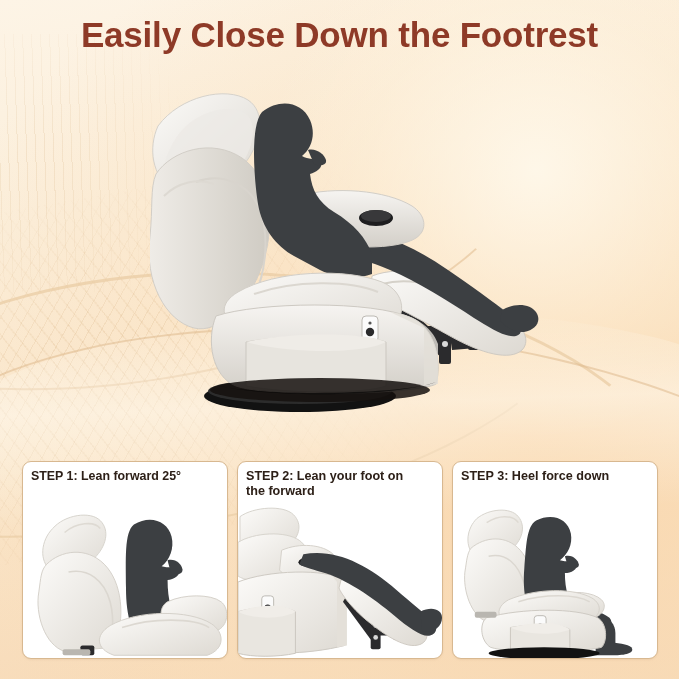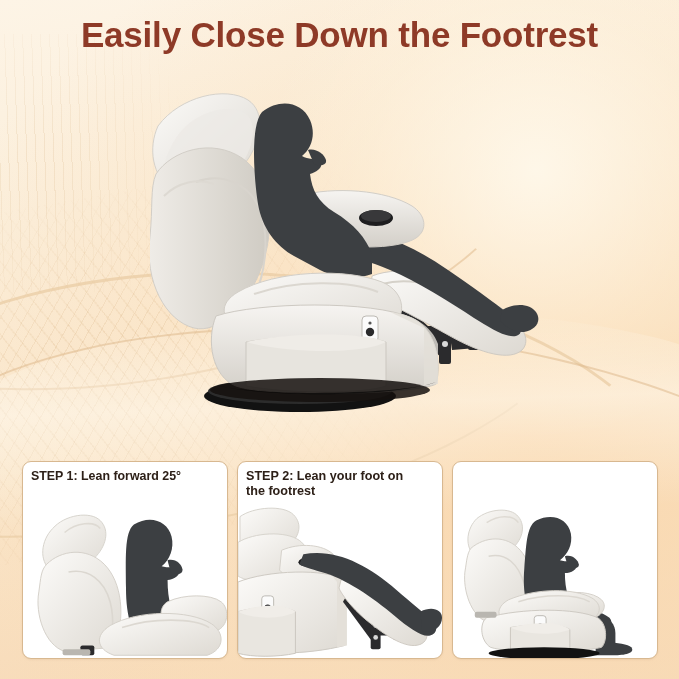--- a/index.html
+++ b/index.html
@@ -273,21 +273,21 @@
 
           <rect x="58" y="140" width="14" height="10" rx="2" class="metal"></rect>
           <rect x="40" y="144" width="28" height="6" rx="2" fill="#b9b6b0"></rect>
         </svg>
       </div>
     </div>
 
     <div class="step">
       <div class="step-cap">
         <div>STEP 2: Lean your foot on</div>
-        <div>the footrest</div>
+        <div>the forward</div>
       </div>
       <div class="step-art">
         <svg viewBox="0 0 206 152" xmlns="http://www.w3.org/2000/svg" aria-hidden="true">
           <defs>
             <linearGradient id="s2a" x1="0" y1="0" x2="1" y2="1">
               <stop offset="0" stop-color="#fcfbf9"></stop>
                 <stop offset="1" stop-color="#dedad3"></stop>
             </linearGradient>
           </defs>
 
@@ -327,20 +327,21 @@
                      C202 119 202 128 194 130 C186 132 172 122 158 110
                      C136 92 108 72 84 66 C72 62 64 60 62 58 Z"></path>
             <path d="M184 106 C196 100 206 104 206 112 C206 122 196 128 186 126 Z"></path>
           </g>
         </svg>
       </div>
     </div>
 
     <div class="step">
       <div class="step-cap">
+        <div>STEP 3: Heel force down</div>
       </div>
       <div class="step-art">
         <svg viewBox="0 0 206 152" xmlns="http://www.w3.org/2000/svg" aria-hidden="true">
           <defs>
             <linearGradient id="s3a" x1="0" y1="0" x2="1" y2="1">
               <stop offset="0" stop-color="#fcfbf9"></stop>
                 <stop offset="1" stop-color="#dedad3"></stop>
             </linearGradient>
           </defs>
 

